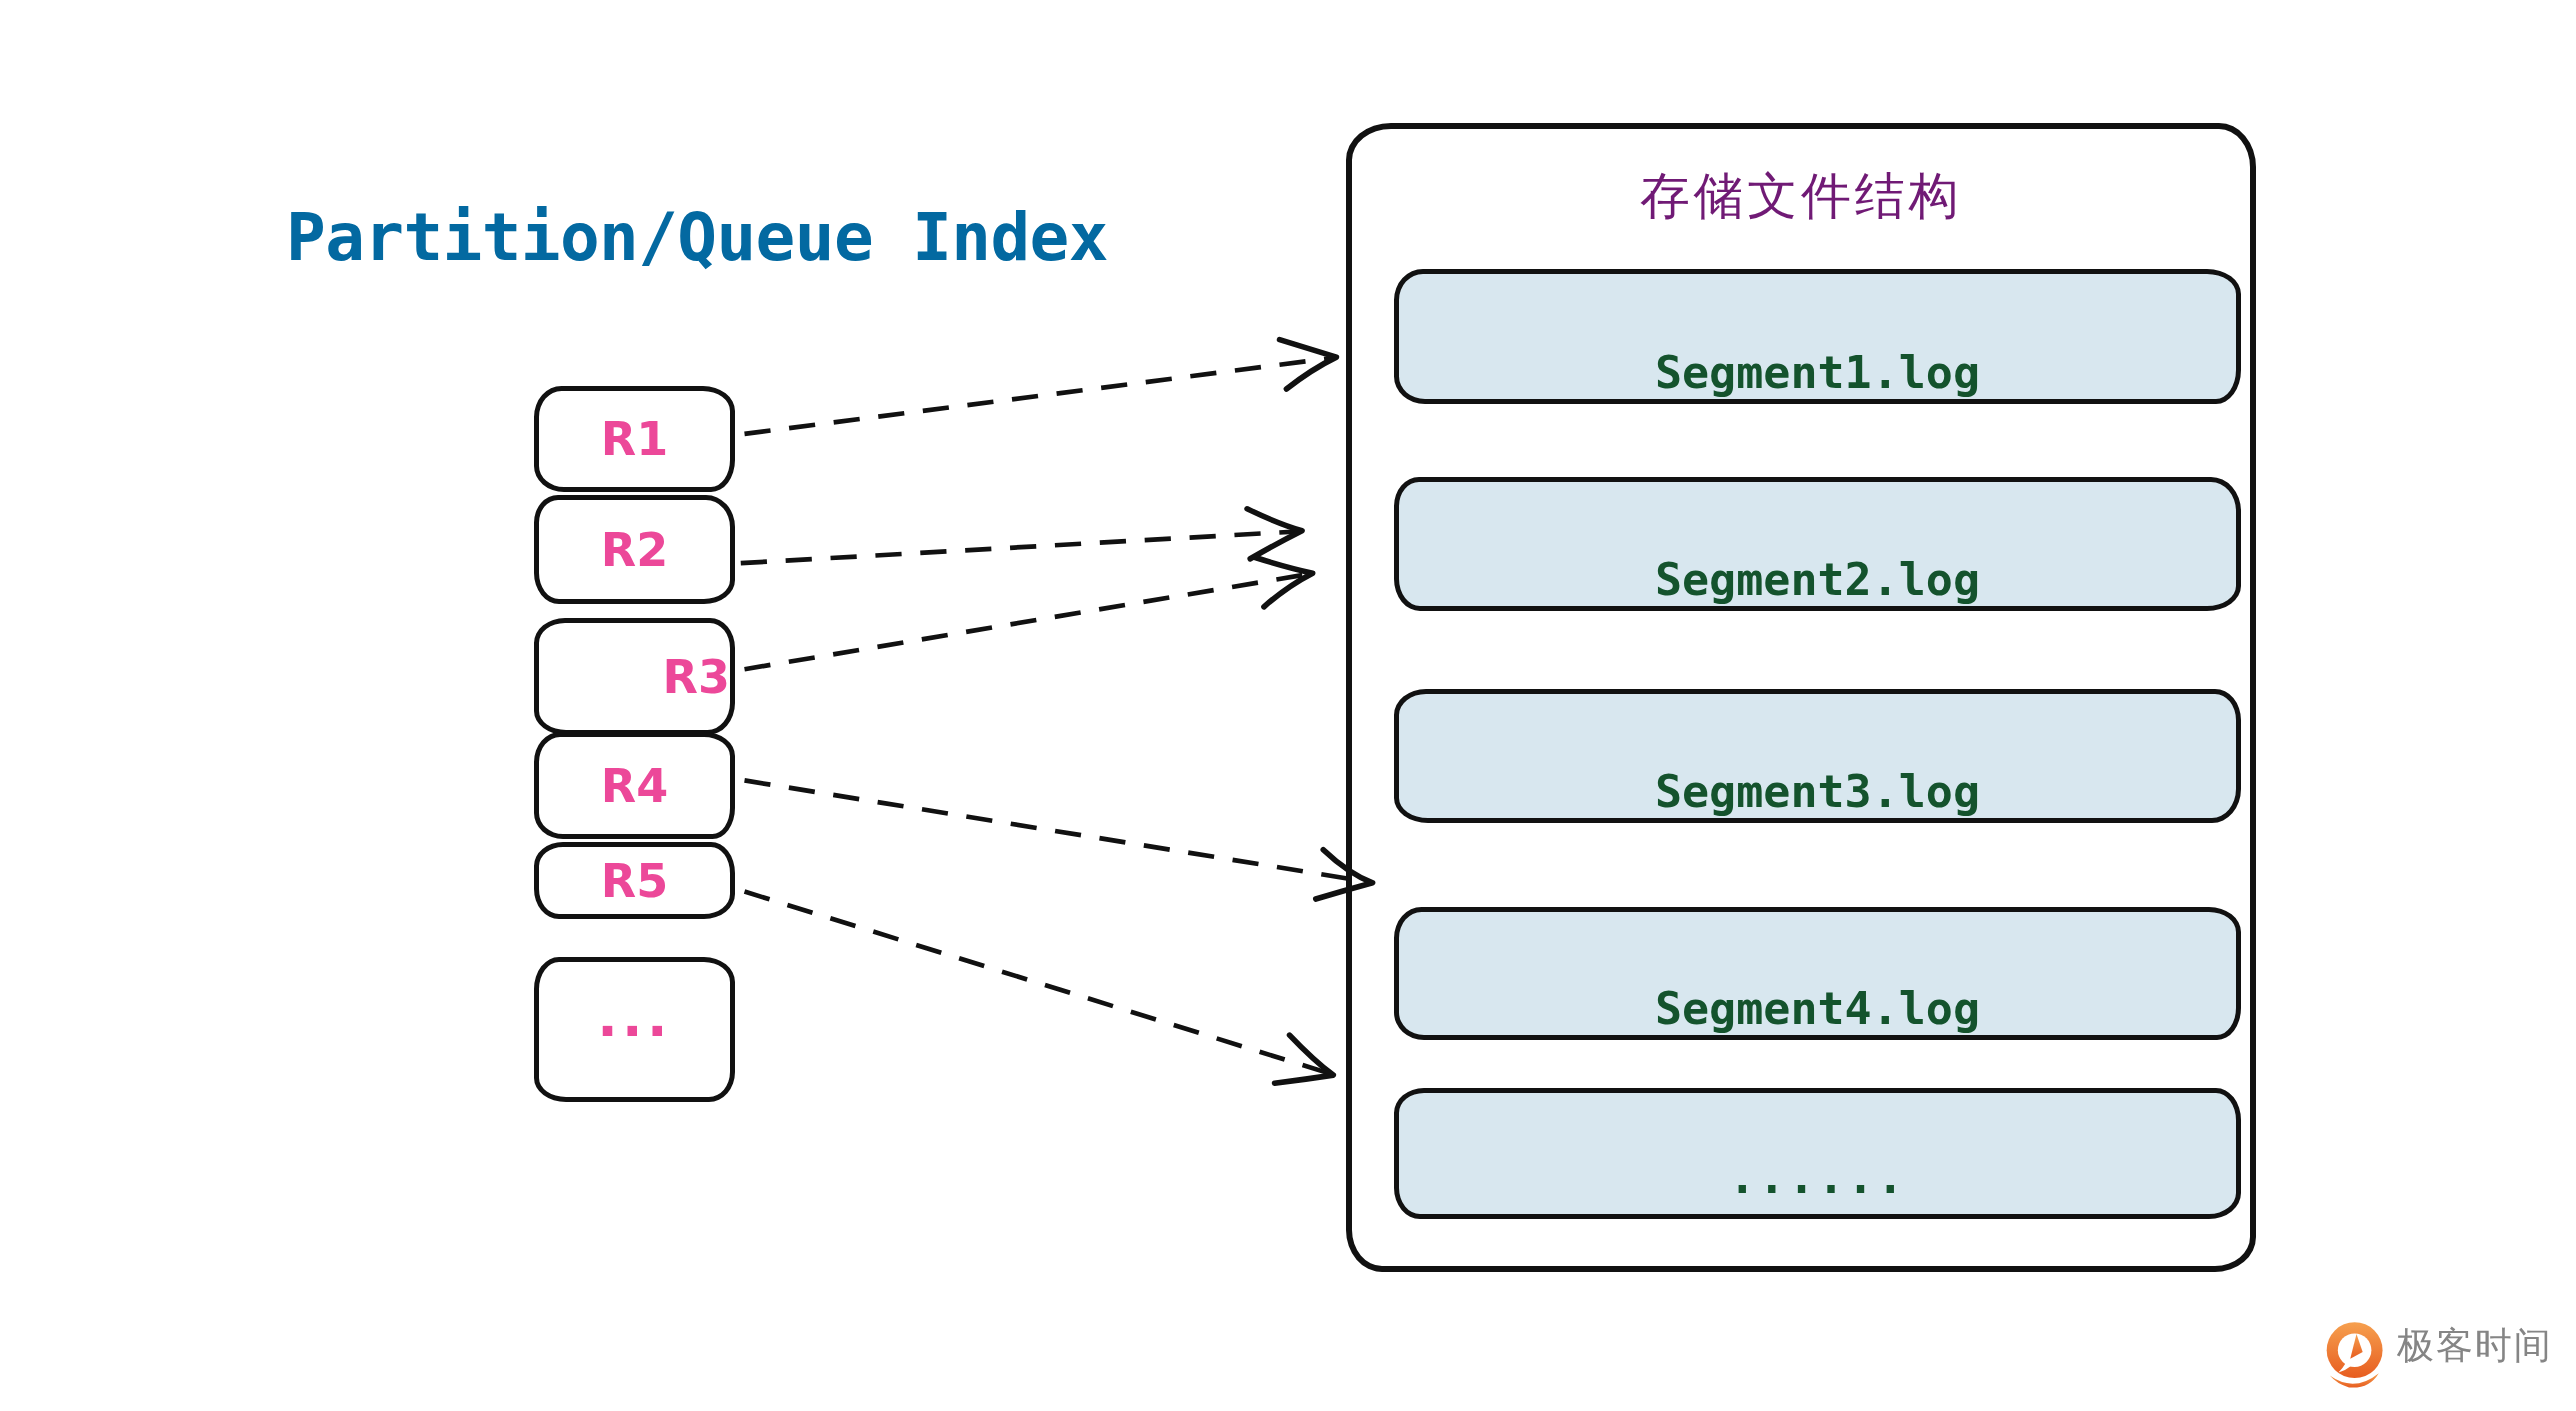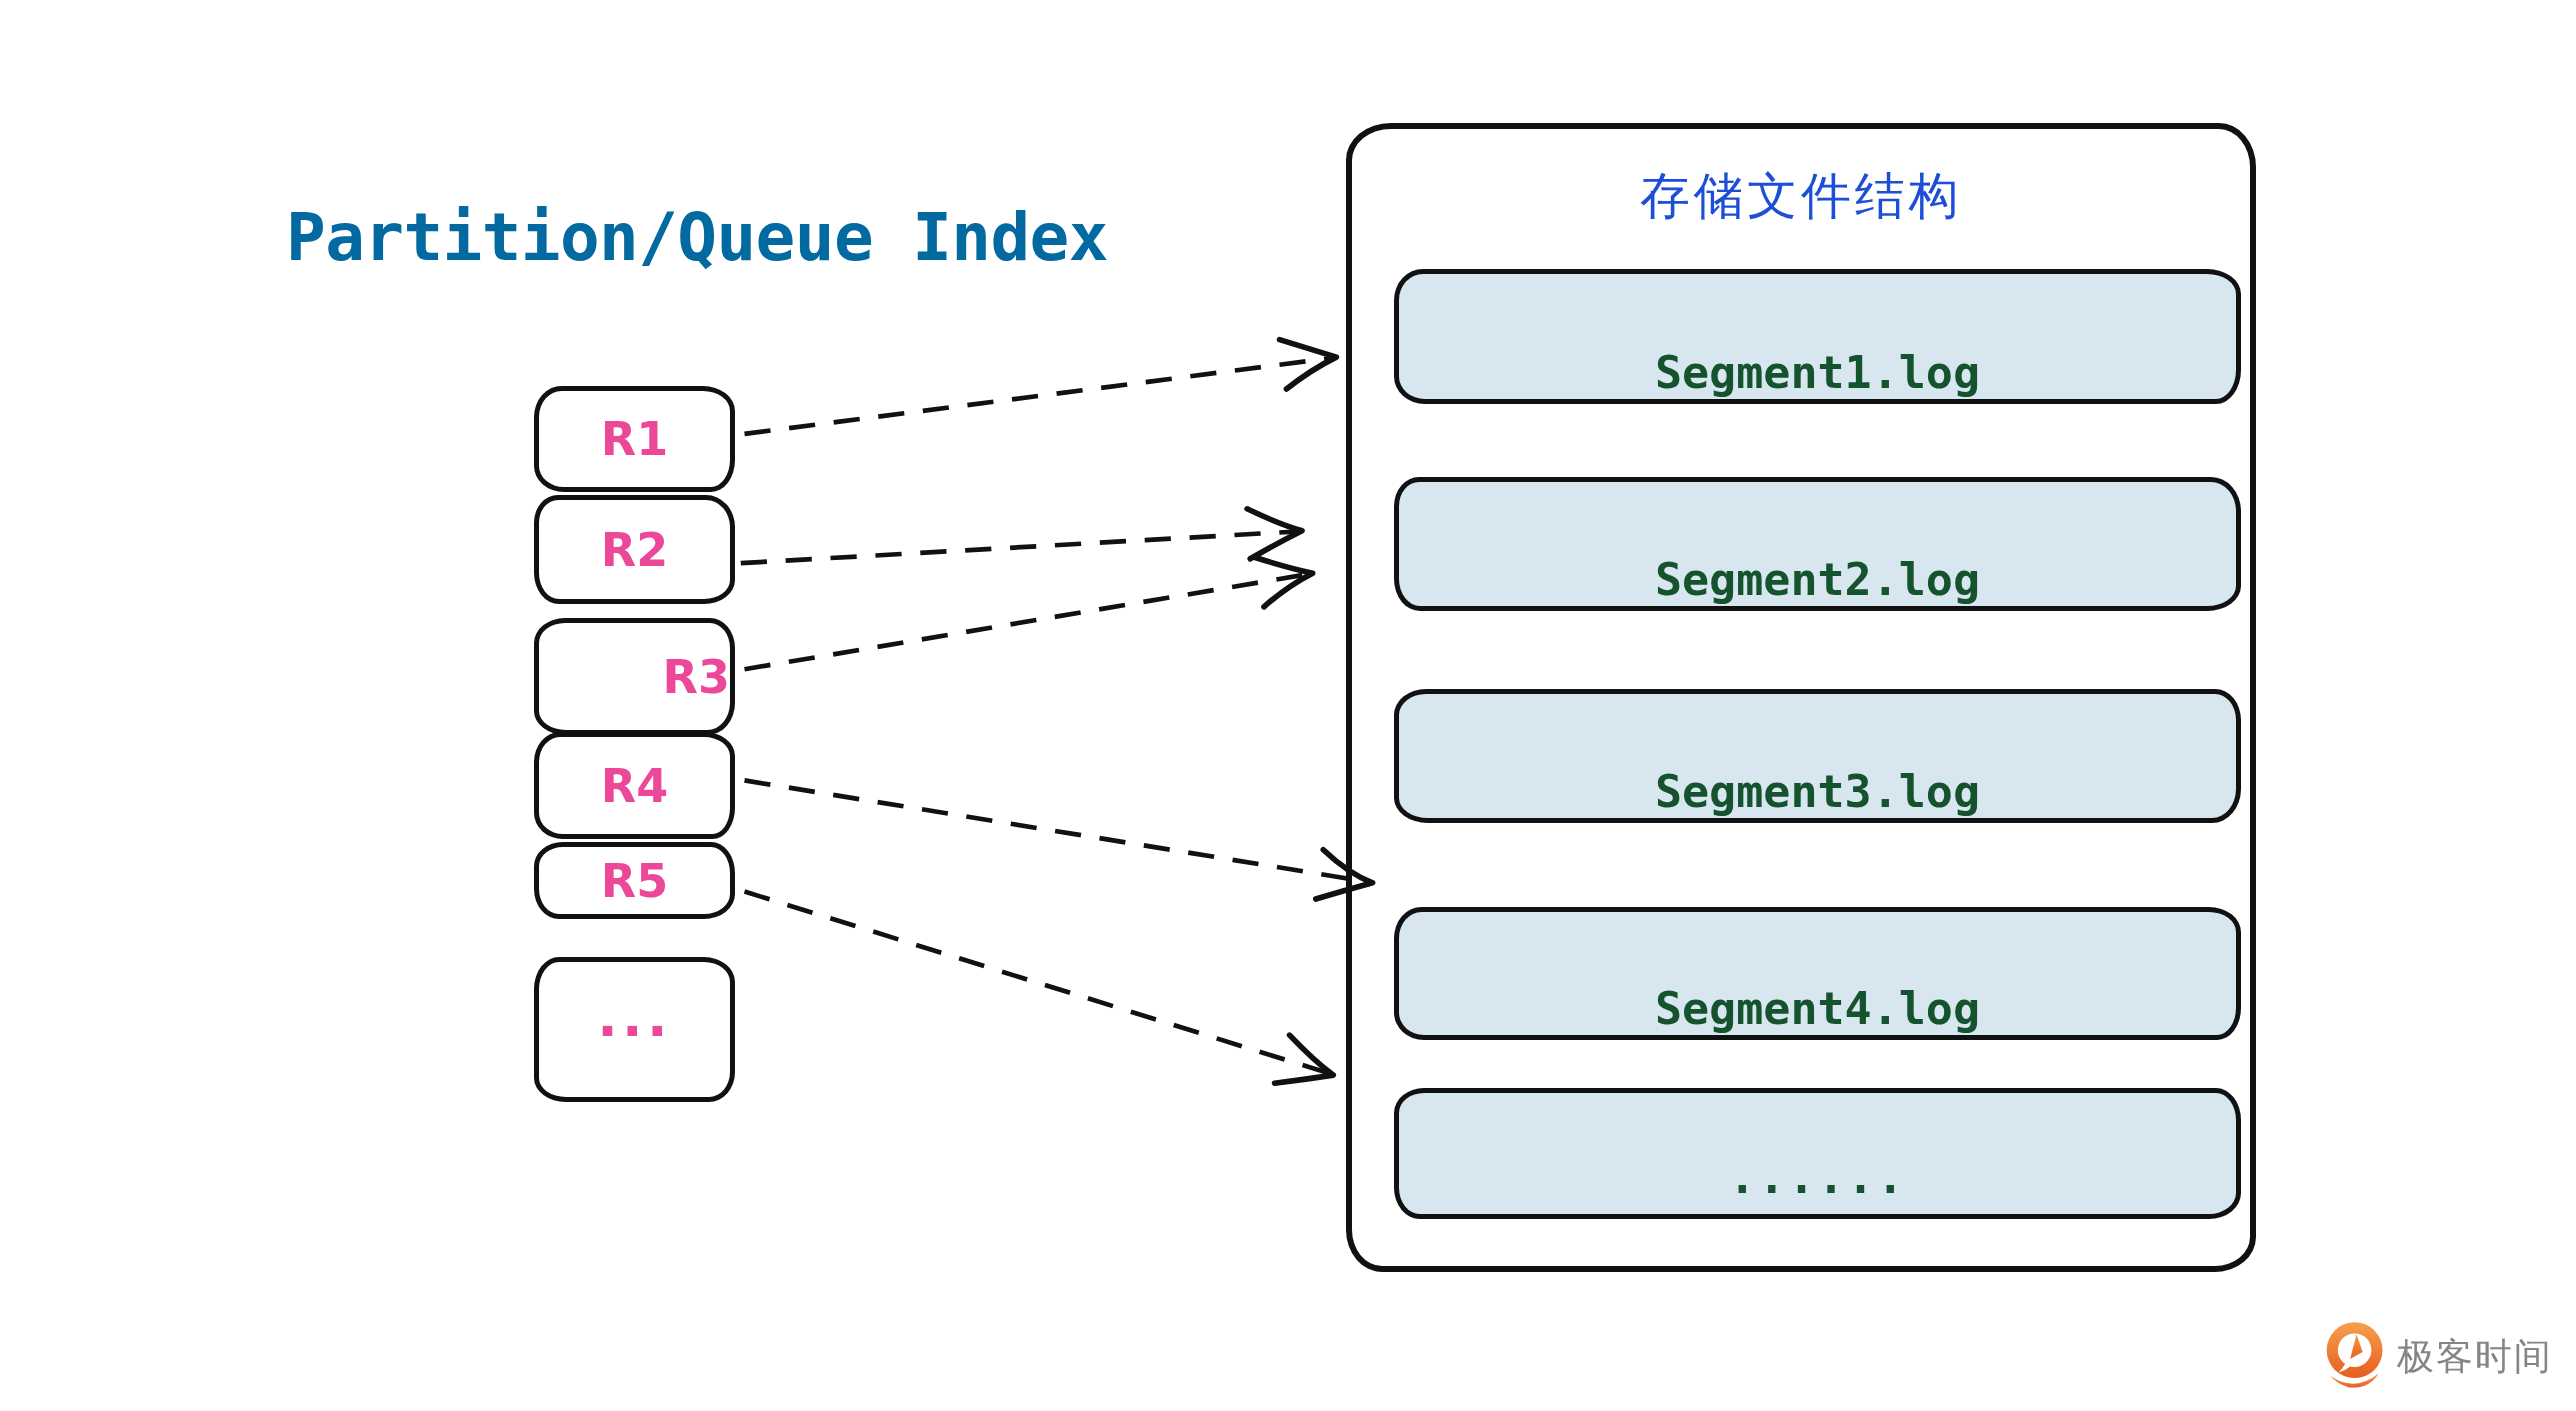--- a/index.html
+++ b/index.html
@@ -62,21 +62,21 @@
     box-sizing: border-box;
     background: #ffffff;
     border: 6.2px solid var(--stroke, #111111);
     border-radius: 45px 37px 41px 36px / 37px 44px 35px 42px;
   }
   .storage-title {
     margin-top: 34px;
     text-align: center;
     font: 400 50px "Liberation Sans", sans-serif;
     letter-spacing: 3.7px;
-    color: #1d4ed8;
+    color: #701a75;
   }
   .seg {
     position: absolute;
     left: 42px;
     width: 847px;
     box-sizing: border-box;
     background: var(--segment-fill, #d8e7ef);
     border: 5.6px solid var(--stroke, #111111);
     display: flex;
     align-items: flex-end;
@@ -112,21 +112,20 @@
     stroke-linejoin: round;
     fill: none;
   }
 
   
   .logo {
     position: absolute;
     left: 2321px;
     top: 1321px;
     display: flex;
-    align-items: center;
   }
   .logo svg { display: block; }
   .brand {
     margin-left: 10px;
     font: 400 37px "Liberation Sans", sans-serif;
     letter-spacing: 1.9px;
     color: var(--logo-text-gray, #858585);
     white-space: nowrap;
   }
 </style>

